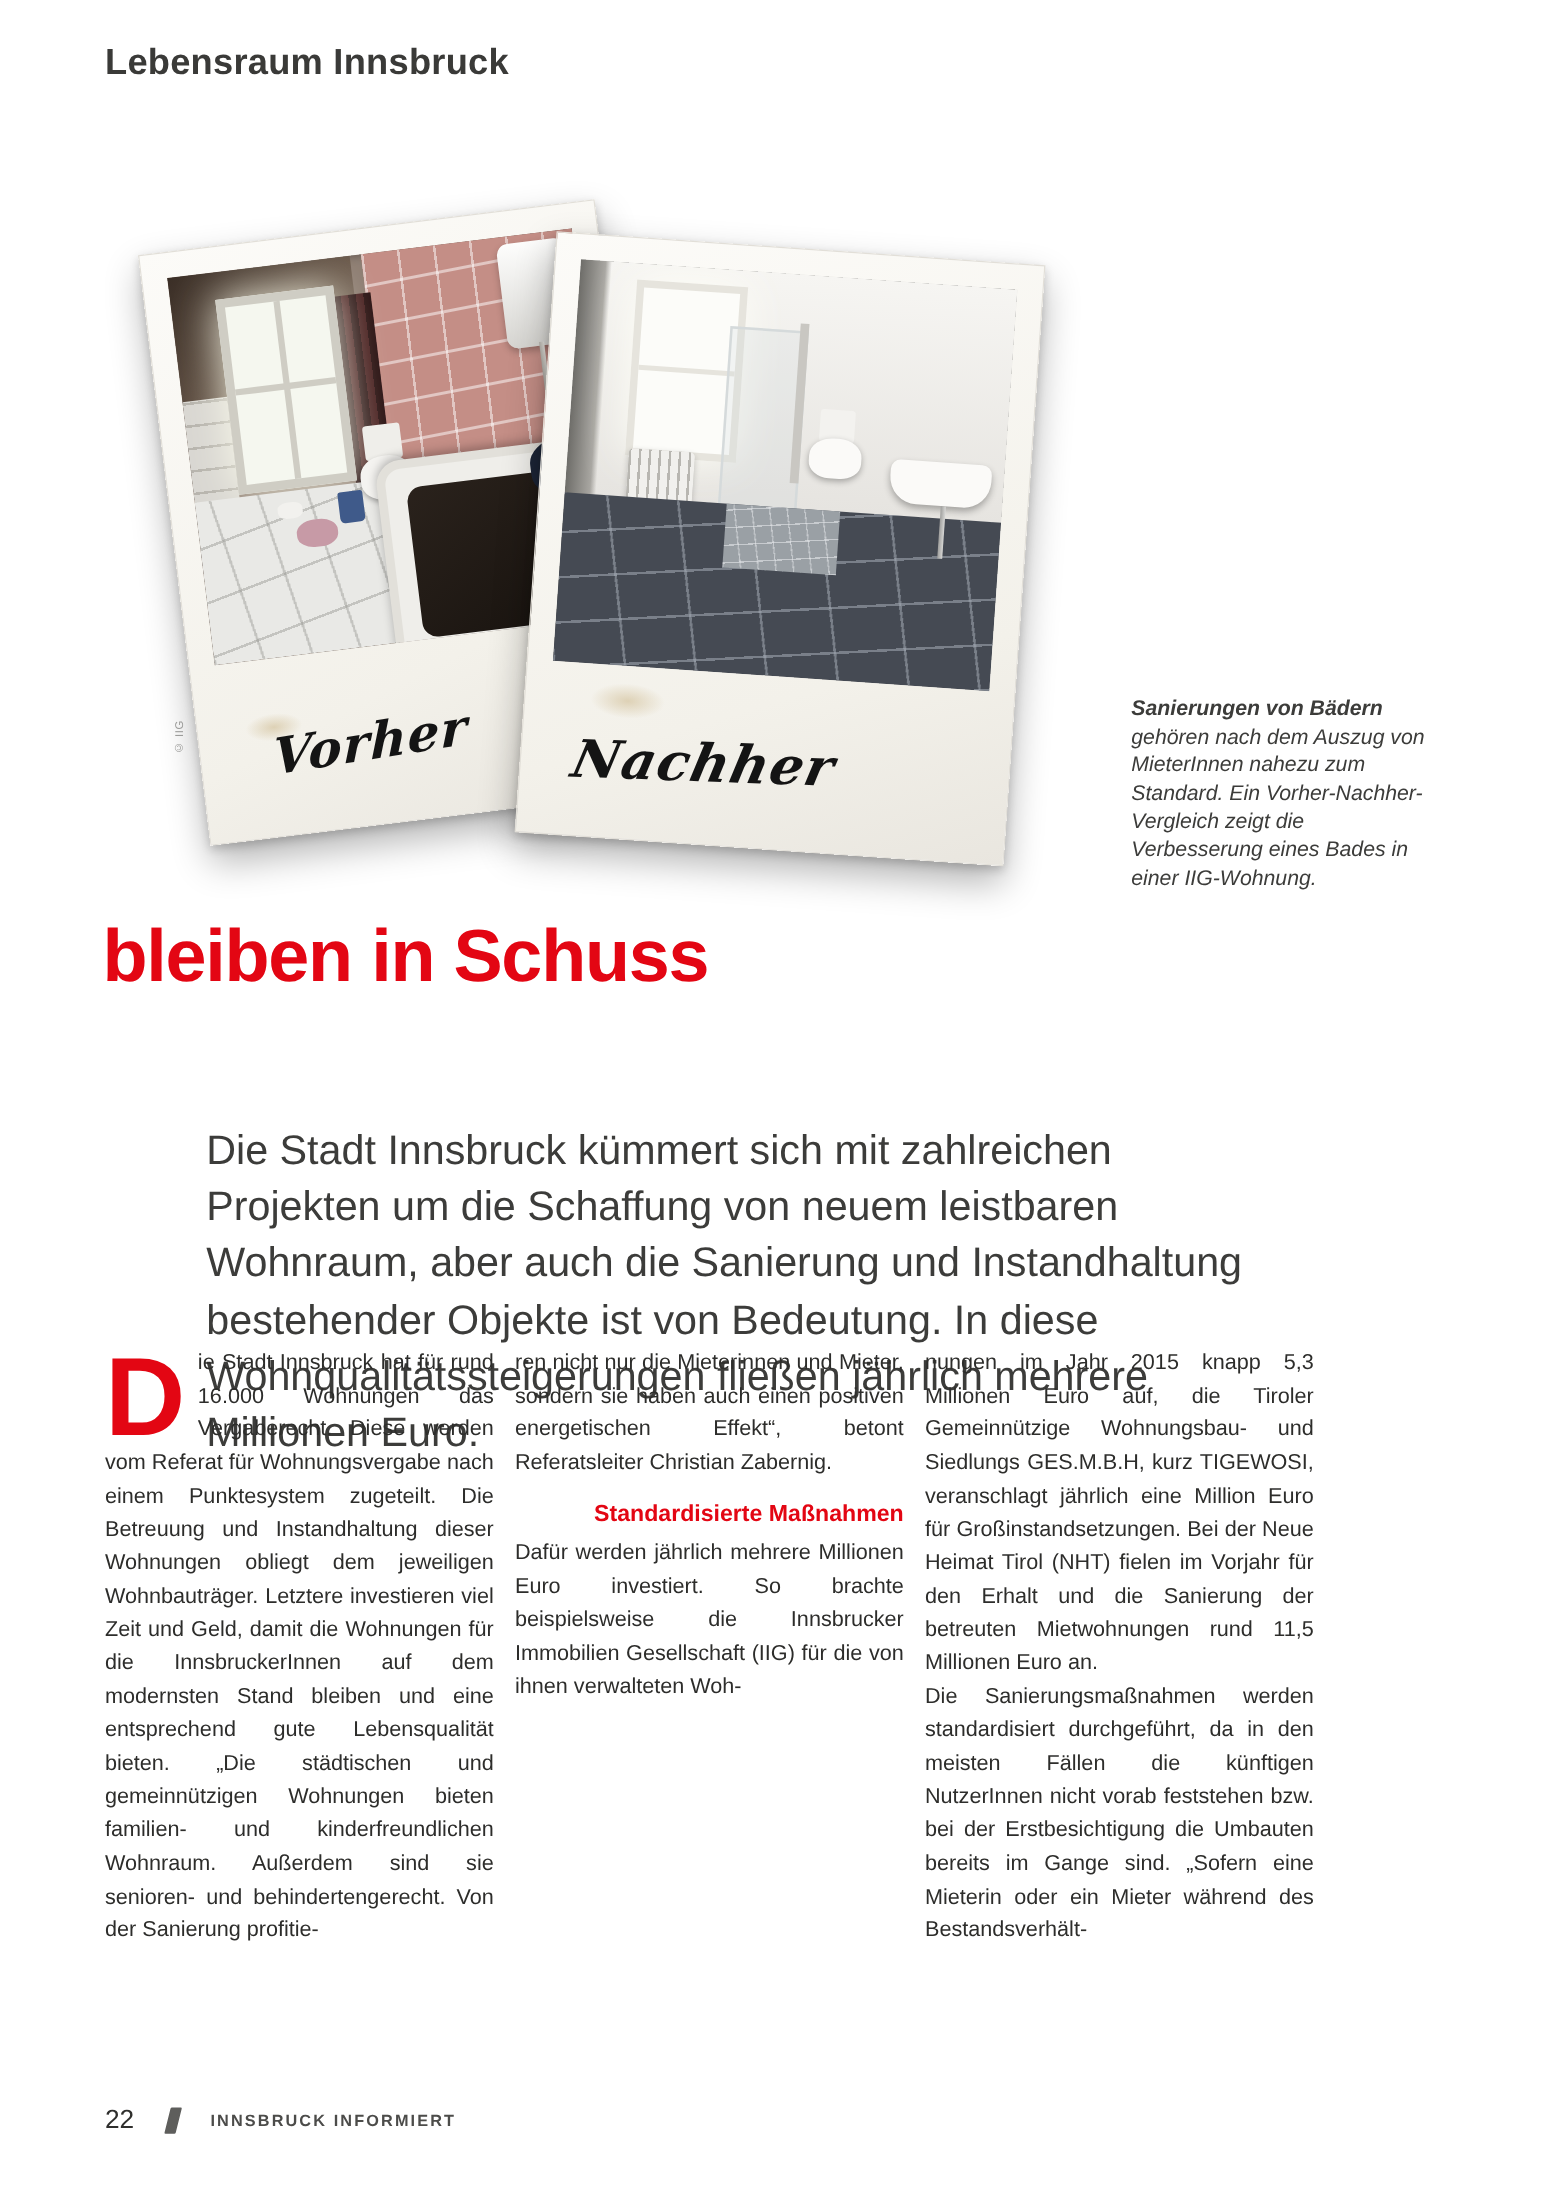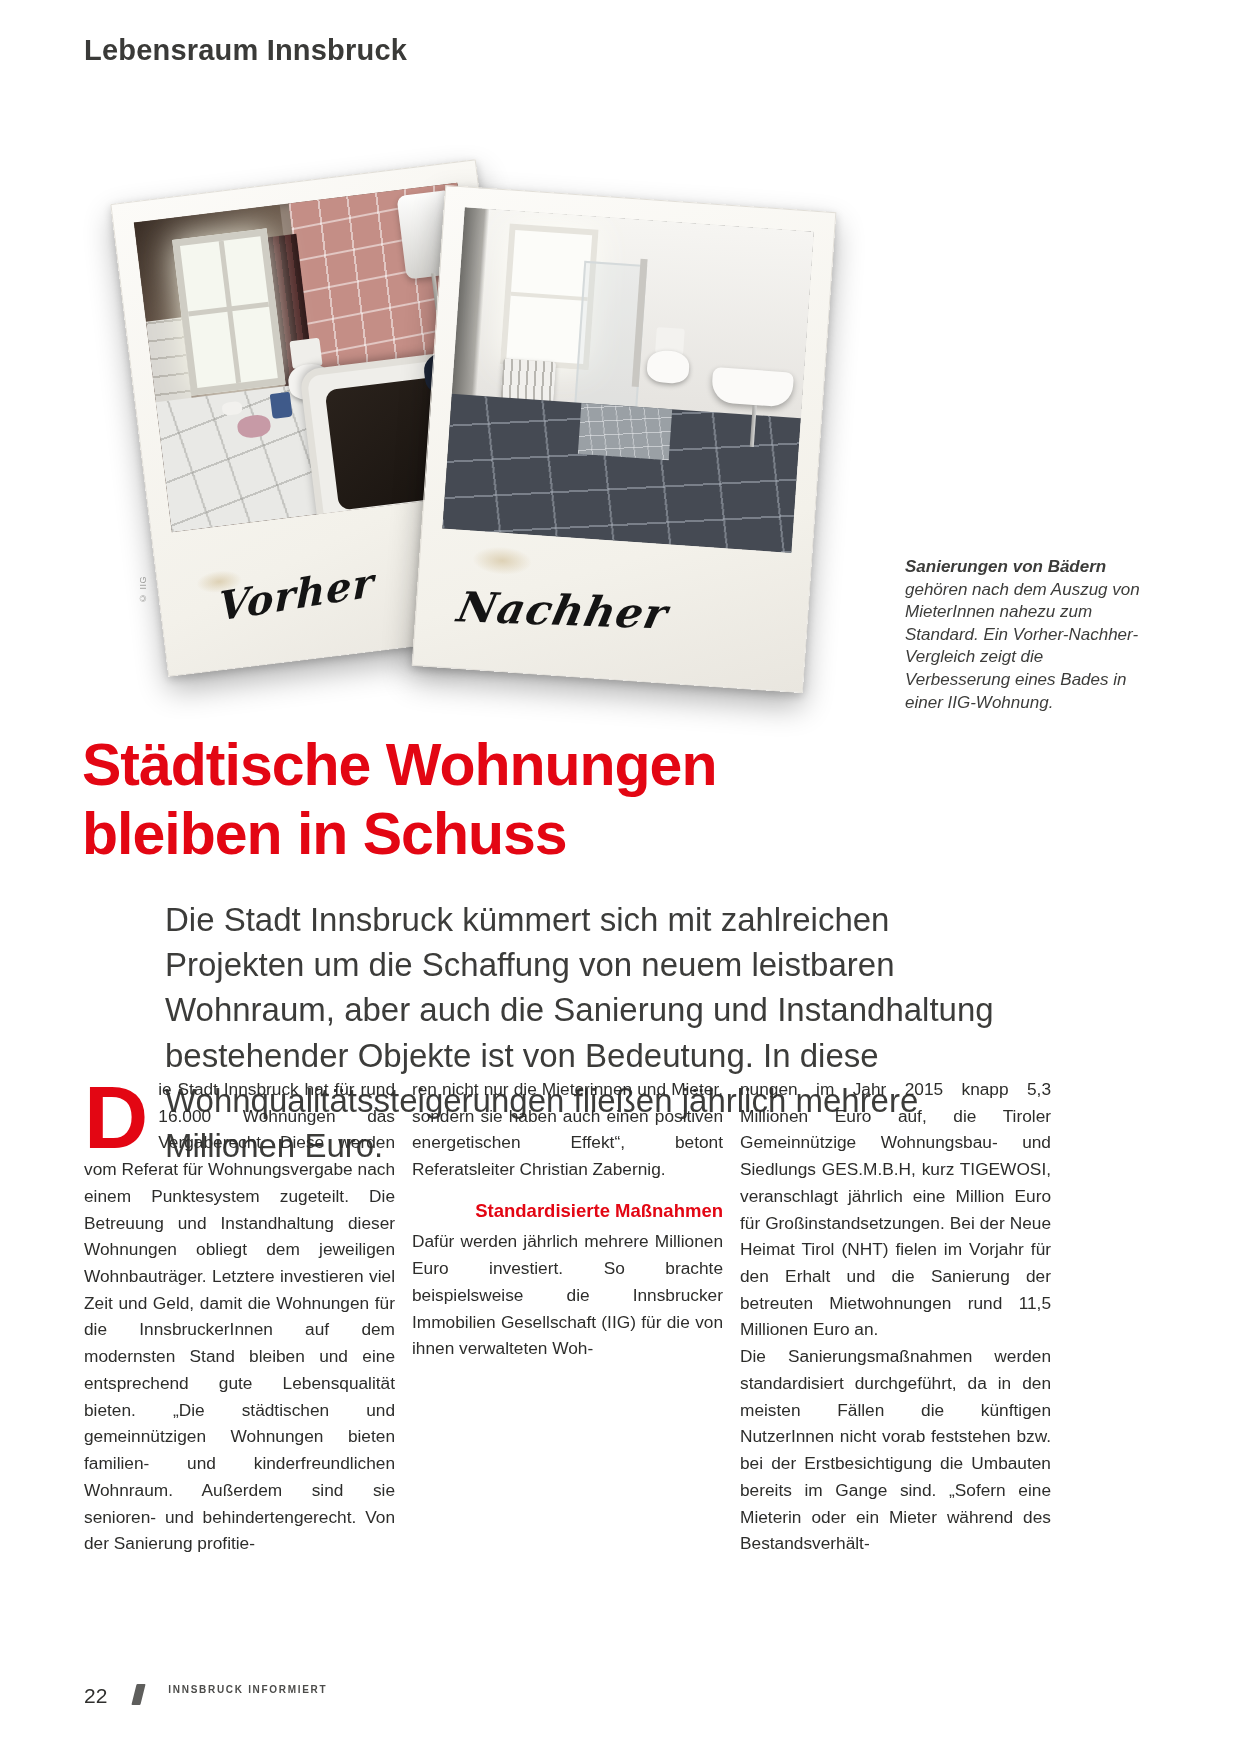--- a/index.html
+++ b/index.html
@@ -104,25 +104,25 @@
   
   .columns{position:absolute;left:84px;top:1076px;width:967px;height:590px;display:flex;gap:17px;}
   .col{flex:1 1 0;font-size:17.3px;line-height:1.545;text-align:justify;color:#2d2d2b;overflow:hidden;}
   .col p{margin:0;}
   .dropcap{float:left;font-size:89px;line-height:.8;font-weight:700;color:var(--accent-red,#e30613);
            margin:6px 10px 0 0;}
   .subheading{margin:14px 0 3px 0 !important;font-size:18.5px;font-weight:700;text-align:right;
               color:var(--accent-red,#e30613);}
 
   
-  .footer{position:absolute;left:84px;top:1684px;display:flex;gap:13px;}
+  .footer{position:absolute;left:84px;top:1684px;display:flex;align-items:center;gap:13px;}
   .page-number{font-size:21px;color:#2f2f2d;}
   .footer-slash{width:9px;height:21px;margin:0 12px 0 14px;background:#5e5e5c;
                 transform:skewX(-14deg);border-radius:1px;}
-  .magazine-name{font-size:10px;font-weight:700;letter-spacing:1.7px;color:#4c4c4a;}
+  .magazine-name{font-size:13px;font-weight:700;letter-spacing:1.7px;color:#4c4c4a;}
 </style>
 </head>
 <body>
 
 <div class="page">
 
   <div class="section-header">Lebensraum Innsbruck</div>
 
   <div class="collage">
 
@@ -175,21 +175,20 @@
     </div>
 
     <div class="credit">© IIG</div>
   </div>
 
   <div class="caption">
     <b>Sanierungen von Bädern</b><span> gehören nach dem Auszug von MieterInnen nahezu zum Standard. Ein Vorher-Nachher-Vergleich zeigt die Verbesserung eines Bades in einer IIG-Wohnung.</span>
   </div>
 
   <h1 class="title">
-    <span style="display:block">Städtische Wohnungen</span>
     <span style="display:block">bleiben in Schuss</span>
   </h1>
 
   <div class="intro">Die Stadt Innsbruck kümmert sich mit zahlreichen Projekten um die Schaffung von neuem leistbaren Wohnraum, aber auch die Sanierung und Instandhaltung bestehender Objekte ist von Bedeutung. In diese Wohnqualitätssteigerungen fließen jährlich mehrere Millionen Euro.</div>
 
   <div class="columns">
     <div class="col">
       <p>
         <span class="dropcap">D</span><span>ie Stadt Innsbruck hat für rund 16.000 Wohnungen das Vergaberecht. Diese werden vom Referat für Wohnungsvergabe nach einem Punktesystem zugeteilt. Die Betreuung und Instandhaltung dieser Wohnungen obliegt dem jeweiligen Wohnbauträger. Letztere investieren viel Zeit und Geld, damit die Wohnungen für die InnsbruckerInnen auf dem modernsten Stand bleiben und eine entsprechend gute Lebensqualität bieten. „Die städtischen und gemeinnützigen Wohnungen bieten familien- und kinderfreundlichen Wohnraum. Außerdem sind sie senioren- und behindertengerecht. Von der Sanierung profitie-</span>
       </p>

